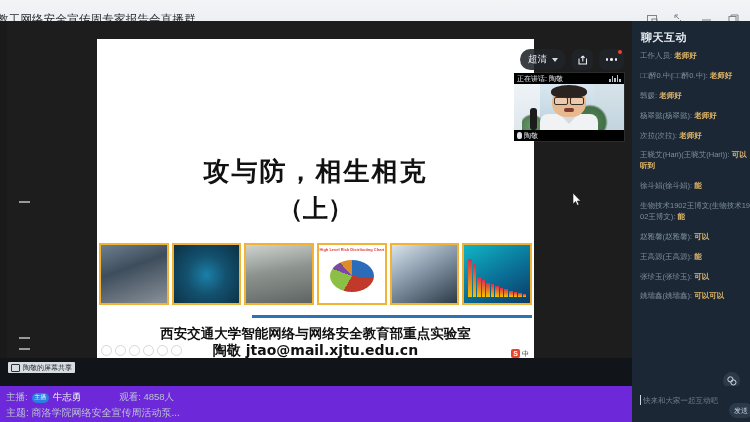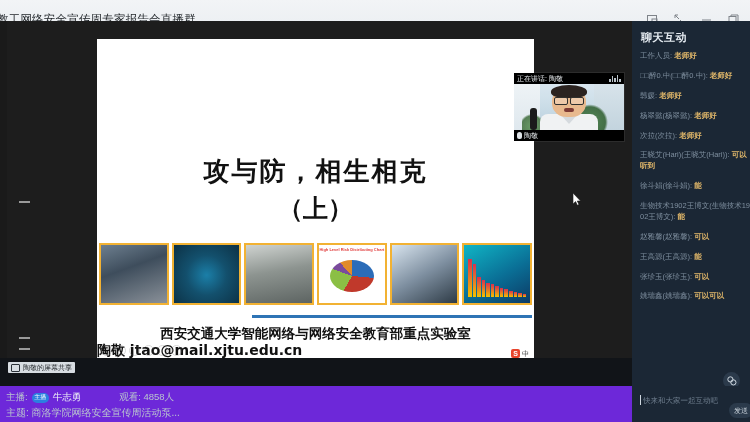--- a/index.html
+++ b/index.html
@@ -38,21 +38,21 @@
   .ph-cap{position:absolute;left:0;top:2px;width:100%;text-align:center;font-size:4px;
     color:#e03c3c;font-weight:bold;}
   .pie{position:absolute;left:50%;top:53%;transform:translate(-50%,-50%);
     width:44px;height:32px;border-radius:50%;
     background:conic-gradient(#2b6cb8 0deg 95deg,#c0392b 95deg 210deg,#8bbf45 210deg 290deg,#7a4b9c 290deg 318deg,#e08b2a 318deg 360deg);}
   .bars{position:absolute;left:4px;bottom:6px;right:4px;height:38px;display:flex;align-items:flex-end;gap:1px;}
   .bars i{display:block;flex:1;background:linear-gradient(#d9304f,#f2c200);}
   .blueline{position:absolute;left:155px;top:276px;width:280px;height:3px;background:#2e74b5;}
   .org-l1{position:absolute;left:0;top:286px;width:437px;text-align:center;
     font-family:"DejaVu Sans",sans-serif;font-weight:bold;color:#111;font-size:13.5px;}
-  .org-l2{position:absolute;left:0;top:303px;width:437px;
+  .org-l2{position:absolute;left:0;top:303px;width:437px;text-align:center;
     font-family:"DejaVu Sans",sans-serif;font-weight:bold;color:#111;font-size:14px;}
   .ppt-ctrl{position:absolute;left:4px;bottom:6px;display:flex;gap:3px;opacity:.30;}
   .ppt-ctrl span{width:9px;height:9px;border-radius:50%;border:1px solid #777;display:block;}
 
   
   .lmark{position:absolute;left:12px;width:11px;height:2px;background:#9a9a9a;}
   .lmark2{position:absolute;left:12px;width:11px;height:9px;
     border-top:2px solid #9a9a9a;border-bottom:2px solid #9a9a9a;}
 
   
@@ -241,20 +241,40 @@
             <b>中</b>
           </div>
         </div>
       </div>
 
       <svg class="cursor" viewBox="0 0 9 13">
         <path d="M0 0 L0 11 L2.6 8.6 L4.3 12.3 L6 11.5 L4.3 8 L7.6 8 Z" fill="#ffffff" stroke="#1b1b1b" stroke-width=".6"></path>
       </svg>
     </div>
 
+    <div class="vtools">
+      <div class="pill">
+        <span>超清</span>
+        <i class="caret"></i>
+      </div>
+      <div class="sq">
+        <svg width="12" height="12" viewBox="0 0 12 12">
+          <path d="M2 4.5 L2 10 L9.5 10 L9.5 4.5" fill="none" stroke="#e9edf1" stroke-width="1.1"></path>
+          <path d="M5.8 7.5 L5.8 2 M5.8 2 L4 3.8 M5.8 2 L7.6 3.8" fill="none" stroke="#e9edf1" stroke-width="1.1"></path>
+        </svg>
+      </div>
+      <div class="sq more">
+        <span class="dots">
+            <i></i>
+            <i></i>
+            <i></i>
+          </span>
+        <span class="reddot"></span>
+      </div>
+    </div>
 
     <div class="pip">
       <div class="pip-top">
         <span>正在讲话: 陶敬</span>
         <span class="wave">
           <i style="height:3px"></i>
             <i style="height:6px"></i>
             <i style="height:4px"></i>
             <i style="height:7px"></i>
             <i style="height:3px"></i>

